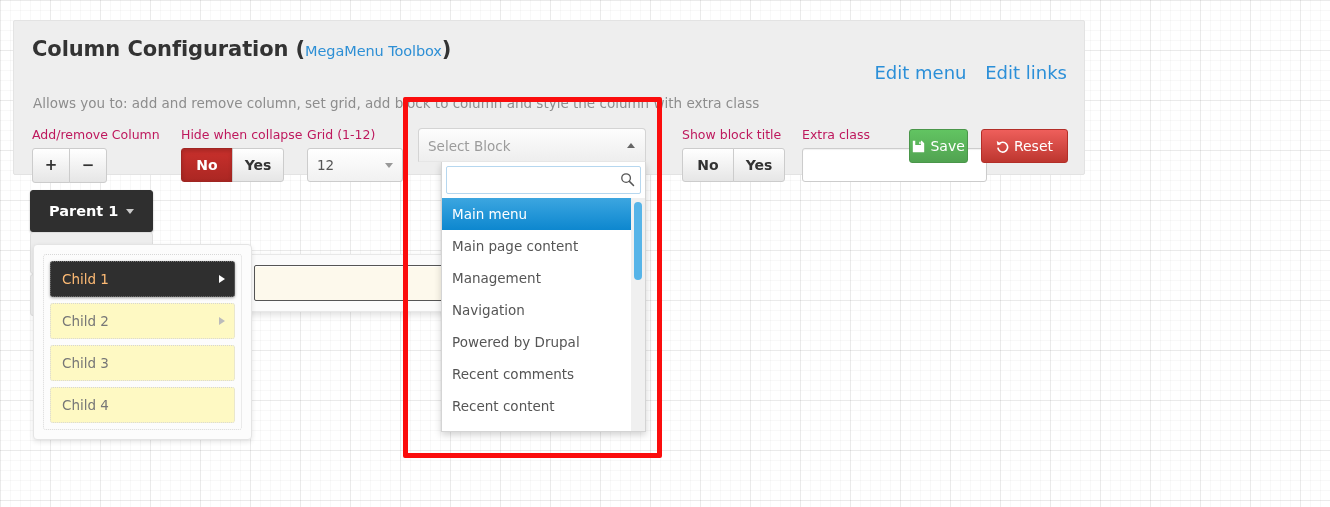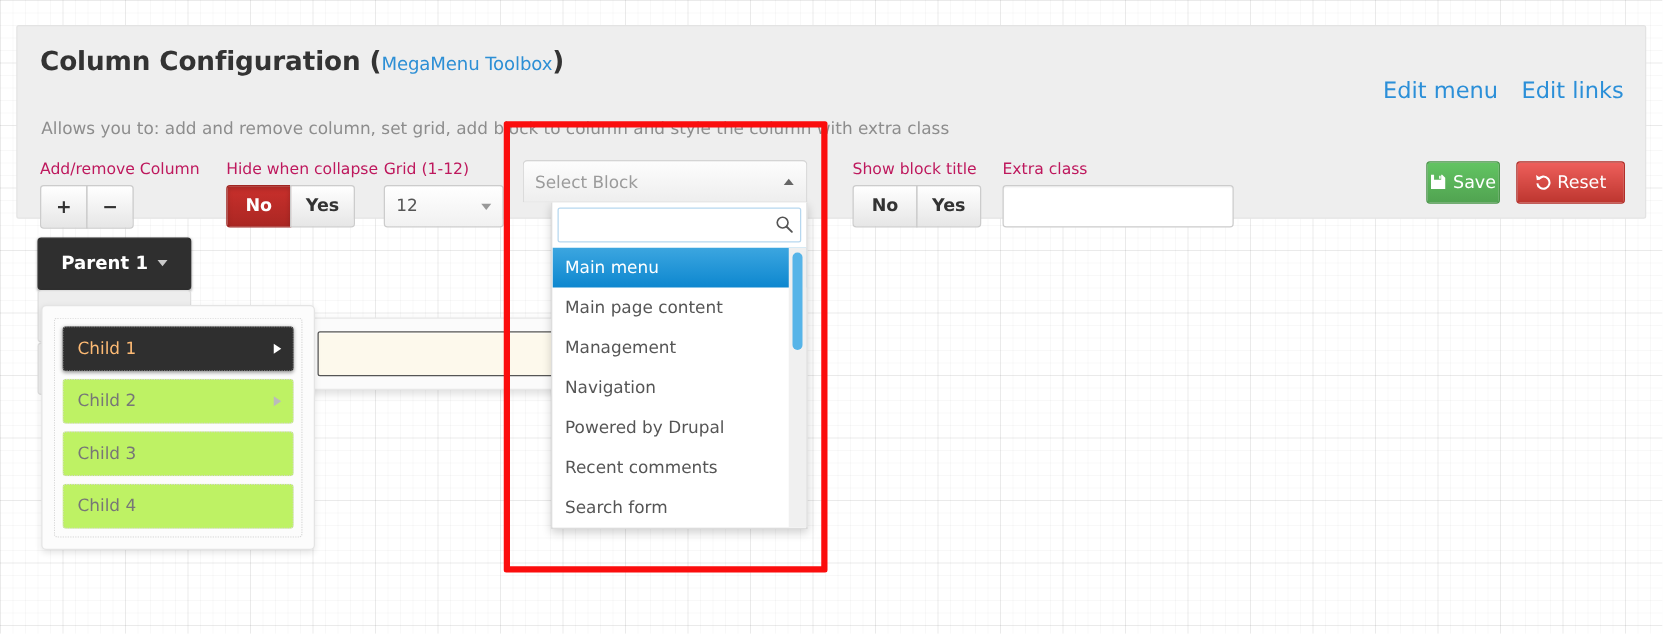--- a/index.html
+++ b/index.html
@@ -26,21 +26,21 @@
       linear-gradient(to right, rgba(0,0,0,0.028) 1px, transparent 1px),
       linear-gradient(to bottom, rgba(0,0,0,0.028) 1px, transparent 1px);
     background-size: 50px 50px, 50px 50px, 10px 10px, 10px 10px;
     background-position: 0 0, 0 0, 0 0, 0 0;
   }
 
   
   #config-panel {
     position: absolute;
     left: 13px; top: 20px;
-    width: 1304px; height: 155px;
+    width: 1072px; height: 155px;
     background: #eeeeee;
     border: 1px solid #e3e3e3;
     border-radius: 2px;
   }
 
   #panel-title {
     position: absolute;
     left: 18px; top: 16px;
     font-size: 21px;
     font-weight: bold;
@@ -223,21 +223,21 @@
     padding: 6px;
   }
   .child-item {
     position: relative;
     font-size: 13.5px;
     color: #777777;
     padding: 9px 11px;
     margin-bottom: 6px;
     border: 1px dotted #d5d5d5;
     border-radius: 3px;
-    background: #bef264;
+    background: #fef9c3;
     cursor: pointer;
   }
   .child-item:last-child { margin-bottom: 0; }
   .child-item.active {
     background: #2f2f2f;
     color: #fdba74;
     border: 1px dotted #777777;
     box-shadow: 0 1px 3px rgba(0,0,0,0.35);
   }
   .child-arrow {
@@ -490,20 +490,21 @@
         </svg>
       </div>
     </div>
     <div id="results-list">
       <div class="result-item highlighted">Main menu</div>
       <div class="result-item">Main page content</div>
       <div class="result-item">Management</div>
       <div class="result-item">Navigation</div>
       <div class="result-item">Powered by Drupal</div>
       <div class="result-item">Recent comments</div>
+      <div class="result-item">Recent content</div>
       <div class="result-item">Search form</div>
       <div id="dd-scroll-track">
         <div id="dd-scroll-thumb"></div>
       </div>
     </div>
   </div>
 </div>
 
 <div id="annotation-box"></div>
 

